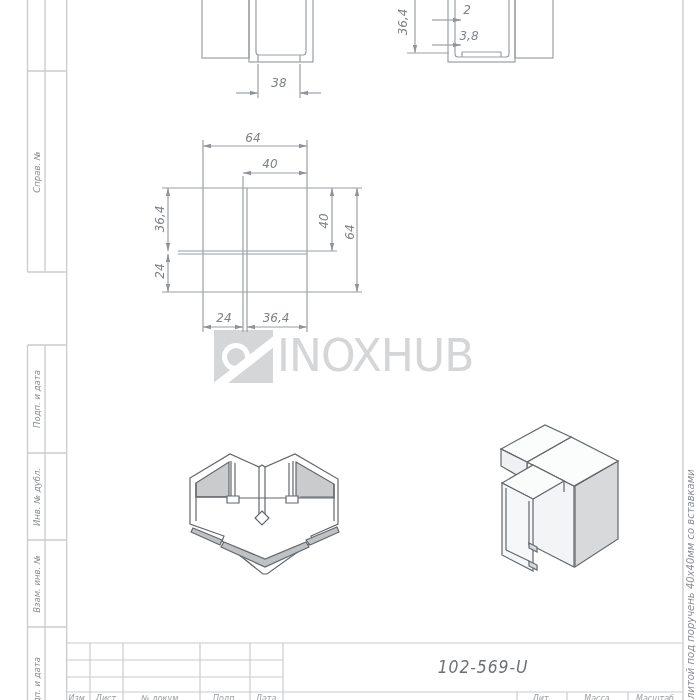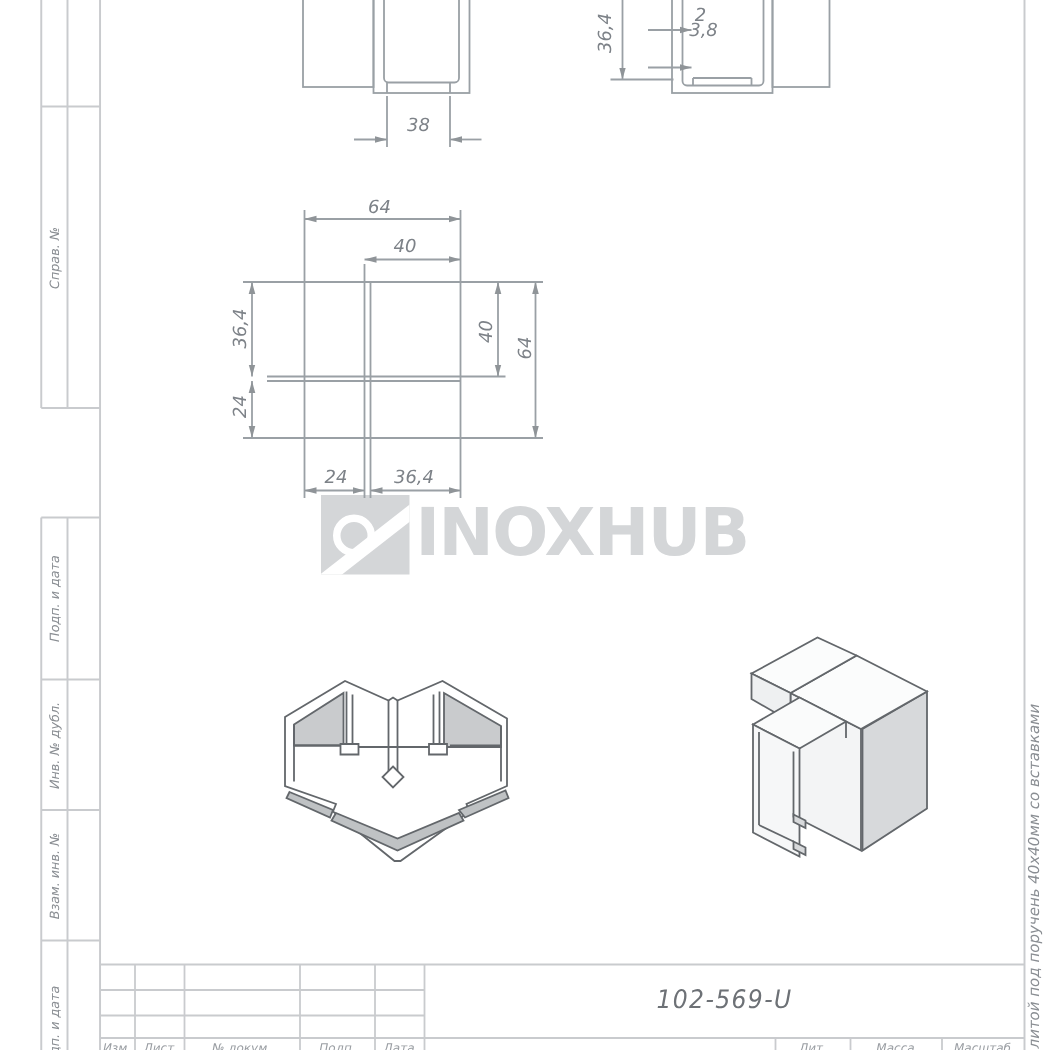--- a/index.html
+++ b/index.html
@@ -9,21 +9,21 @@
   .lbl{position:absolute;white-space:nowrap;transform:translate(-50%,-50%);}
   .dim{font-style:italic;font-size:12px;color:#7d8288;letter-spacing:0px;}
   .dim.rot{transform:translate(-50%,-50%) rotate(-90deg);}
   .margin-lbl{font-style:italic;font-size:8.5px;color:#8a8e93;
               transform:translate(-50%,-50%) rotate(-90deg);}
   .side-note{font-style:italic;font-size:10px;color:#8a8e93;
              transform:translate(-50%,-50%) rotate(-90deg);}
   .designation{font-style:italic;font-size:17px;color:#6d7176;letter-spacing:1px;
                transform:translate(-50%,-50%) scaleX(0.92);}
   .tb-small{font-style:italic;font-size:8px;color:#9a9ea3;transform:translate(-50%,0);}
-  .wm-text{position:absolute;left:277px;top:331px;font-weight:700;font-size:44px;
+  .wm-text{position:absolute;left:277px;top:331px;font-weight:400;font-size:44px;
            line-height:50px;color:#d4d6d8;letter-spacing:-1px;}
   .wm-logo{position:absolute;left:214px;top:330px;width:59px;height:53px;
            background:#d4d6d8;overflow:hidden;}
   .wm-logo .ring{position:absolute;left:8px;top:13px;width:18px;height:18px;
                  border:5px solid #fff;border-radius:50%;}
   .wm-logo .slash{position:absolute;left:-12px;top:26px;width:95px;height:9px;
                   background:#fff;transform:rotate(-38deg);}
 </style>
 </head>
 <body>
@@ -177,21 +177,21 @@
       <line x1="564" y1="481" x2="564" y2="492"></line>
     </g>
     <path d="M529,543 L537,547 L537,552 L529,548 Z" fill="#d7d9db"></path>
     <path d="M529,561 L537,565 L537,570 L529,566 Z" fill="#d7d9db"></path>
   </g>
 </svg>
 
 <div class="lbl dim" style="left:279px;top:83px">38</div>
 <div class="lbl dim rot" style="left:403px;top:22px">36,4</div>
 <div class="lbl dim" style="left:467px;top:10px">2</div>
-<div class="lbl dim" style="left:469px;top:20px">3,8</div>
+<div class="lbl dim" style="left:469px;top:36px">3,8</div>
 
 <div class="lbl dim" style="left:253px;top:138px">64</div>
 <div class="lbl dim" style="left:270px;top:164px">40</div>
 <div class="lbl dim rot" style="left:160px;top:219px">36,4</div>
 <div class="lbl dim rot" style="left:160px;top:271px">24</div>
 <div class="lbl dim rot" style="left:324px;top:221px">40</div>
 <div class="lbl dim rot" style="left:350px;top:232px">64</div>
 <div class="lbl dim" style="left:224px;top:318px">24</div>
 <div class="lbl dim" style="left:276px;top:318px">36,4</div>
 

